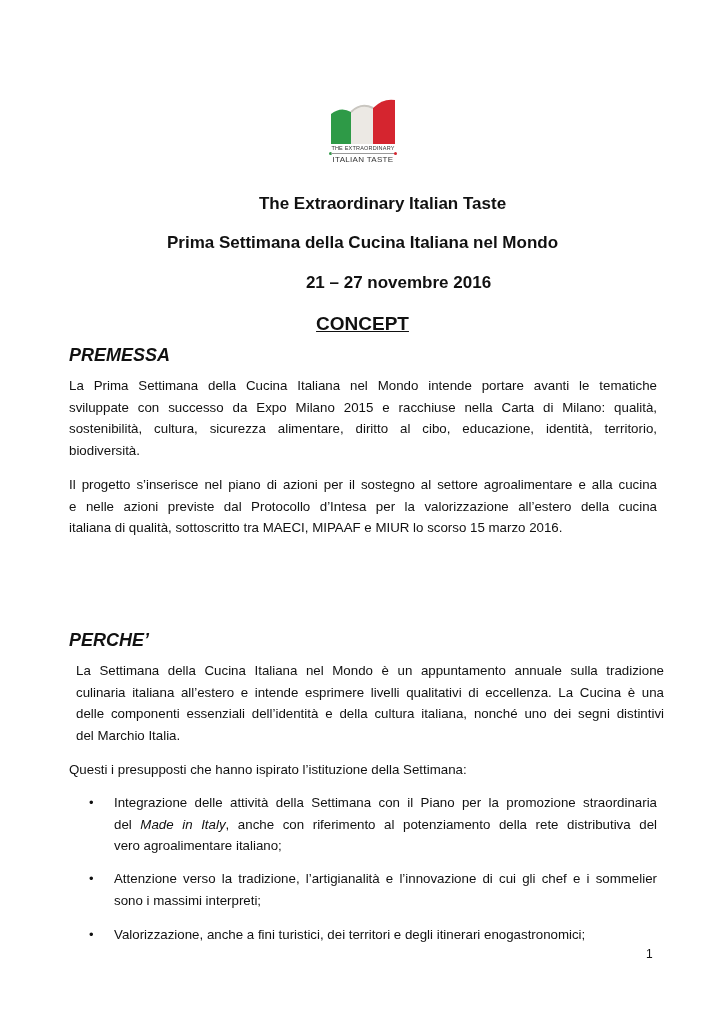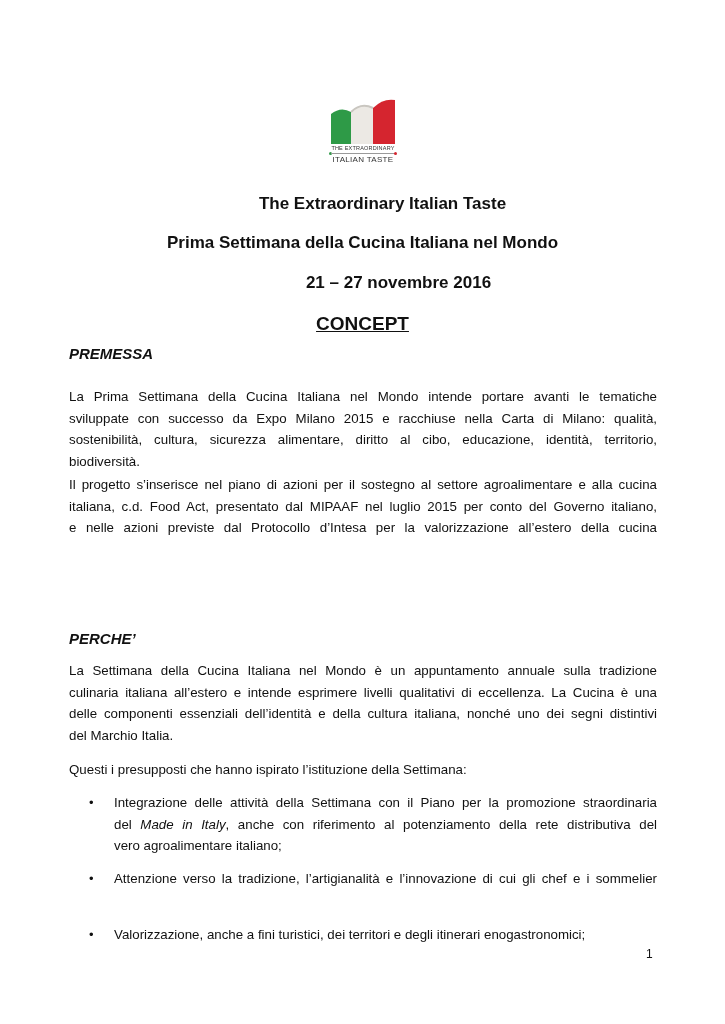--- a/index.html
+++ b/index.html
@@ -13,21 +13,21 @@
   .logo-rule { position: absolute; left: 4px; top: 55px; width: 64px; height: 1px; background: #9a9a9a; }
   .logo-dot-l { position: absolute; left: 2px; top: 53.5px; width: 3px; height: 3px; border-radius: 50%; background: #2e9a47; }
   .logo-dot-r { position: absolute; left: 67px; top: 53.5px; width: 3px; height: 3px; border-radius: 50%; background: #d5252f; }
   .logo-line2 { position: absolute; left: 0; top: 57px; width: 72px; text-align: center;
                 font-size: 8px; letter-spacing: 0.3px; color: #333; white-space: nowrap; }
 
   .title { position: absolute; left: 0; width: 725px; text-align: center; font-weight: bold;
            font-size: 17px; color: #111; white-space: nowrap; }
   .concept { position: absolute; left: 0; width: 725px; text-align: center; font-weight: bold;
              font-size: 19px; text-decoration: underline; top: 313px; }
-  .heading { position: absolute; left: 69px; font-weight: bold; font-style: italic; font-size: 15px; text-align: right; }
+  .heading { position: absolute; left: 69px; font-weight: bold; font-style: italic; font-size: 18px; text-align: right; }
   .para { position: absolute; left: 69px; width: 588px; font-size: 13.3px; line-height: 21.7px;
           text-align: justify; }
   .para .line { display: block; text-align: justify; text-align-last: justify; height: 21.7px; white-space: nowrap; }
   .para .line.last { text-align-last: left; }
   .bullet { position: absolute; left: 69px; width: 588px; font-size: 13.3px; line-height: 21.7px; }
   .bullet .dot { position: absolute; left: 20px; top: 0; font-size: 13px; }
   .bullet .text { position: absolute; left: 45px; width: 543px; }
   .bullet .line { display: block; text-align: justify; text-align-last: justify; height: 21.7px; white-space: nowrap; }
   .bullet .line.last { text-align-last: left; }
   em { font-style: italic; }
@@ -52,37 +52,37 @@
     <div class="logo-line2">ITALIAN TASTE</div>
   </div>
 
   <div class="title" style="top:194px;margin-left:20px;">The Extraordinary Italian Taste</div>
   <div class="title" style="top:233px;">Prima Settimana della Cucina Italiana nel Mondo</div>
   <div class="title" style="top:273px;margin-left:36px;">21 – 27 novembre 2016</div>
   <div class="concept">CONCEPT</div>
 
   <div class="heading" style="top:345px;">PREMESSA</div>
 
-  <div class="para" style="top:386px;">
+  <div class="para" style="top:375px;">
     <span class="line">La Prima Settimana della Cucina Italiana nel Mondo intende portare avanti le tematiche</span>
     <span class="line">sviluppate con successo da Expo Milano 2015 e racchiuse nella Carta di Milano: qualità,</span>
     <span class="line">sostenibilità, cultura, sicurezza alimentare, diritto al cibo, educazione, identità, territorio,</span>
     <span class="line last">biodiversità.</span>
   </div>
 
   <div class="para" style="top:474px;">
     <span class="line">Il progetto s’inserisce nel piano di azioni per il sostegno al settore agroalimentare e alla cucina</span>
-    <span class="line">italiana, c.d. Food Act,  presentato dal MIPAAF nel luglio 2015 per conto del Governo italiano,</span>
     <span class="line">e nelle azioni previste dal Protocollo d’Intesa per la valorizzazione all’estero della cucina</span>
+    <span class="line last">italiana di qualità, sottoscritto tra MAECI, MIPAAF e MIUR lo scorso 15 marzo 2016.</span>
   </div>
 
 
   <div class="heading" style="top:630px;">PERCHE’</div>
 
-  <div class="para" style="top:660px;">
+  <div class="para" style="top:660px;margin-left:7px;">
     <span class="line">La Settimana della Cucina Italiana nel Mondo è un appuntamento annuale sulla tradizione</span>
     <span class="line">culinaria italiana all’estero e intende esprimere livelli qualitativi di eccellenza. La Cucina è una</span>
     <span class="line">delle componenti essenziali dell’identità e della cultura italiana, nonché uno dei segni distintivi</span>
     <span class="line last">del Marchio Italia.</span>
   </div>
 
   <div class="para" style="top:759px;">
     <span class="line last">Questi i presupposti che hanno ispirato l’istituzione della Settimana:</span>
   </div>
 
@@ -92,20 +92,21 @@
       <span class="line">Integrazione delle attività della Settimana con il Piano per la promozione straordinaria</span>
       <span class="line"><span>del </span><em>Made in Italy</em><span>, anche con riferimento al potenziamento della rete distributiva del</span></span>
       <span class="line last">vero agroalimentare italiano;</span>
     </div>
   </div>
 
   <div class="bullet" style="top:868px;">
     <span class="dot">•</span>
     <div class="text">
       <span class="line">Attenzione verso la tradizione, l’artigianalità e l’innovazione di cui gli chef e i sommelier</span>
+      <span class="line last">sono i massimi interpreti;</span>
     </div>
   </div>
 
   <div class="bullet" style="top:924px;">
     <span class="dot">•</span>
     <div class="text">
       <span class="line last">Valorizzazione, anche a fini turistici, dei territori e degli itinerari enogastronomici;</span>
     </div>
   </div>
 

